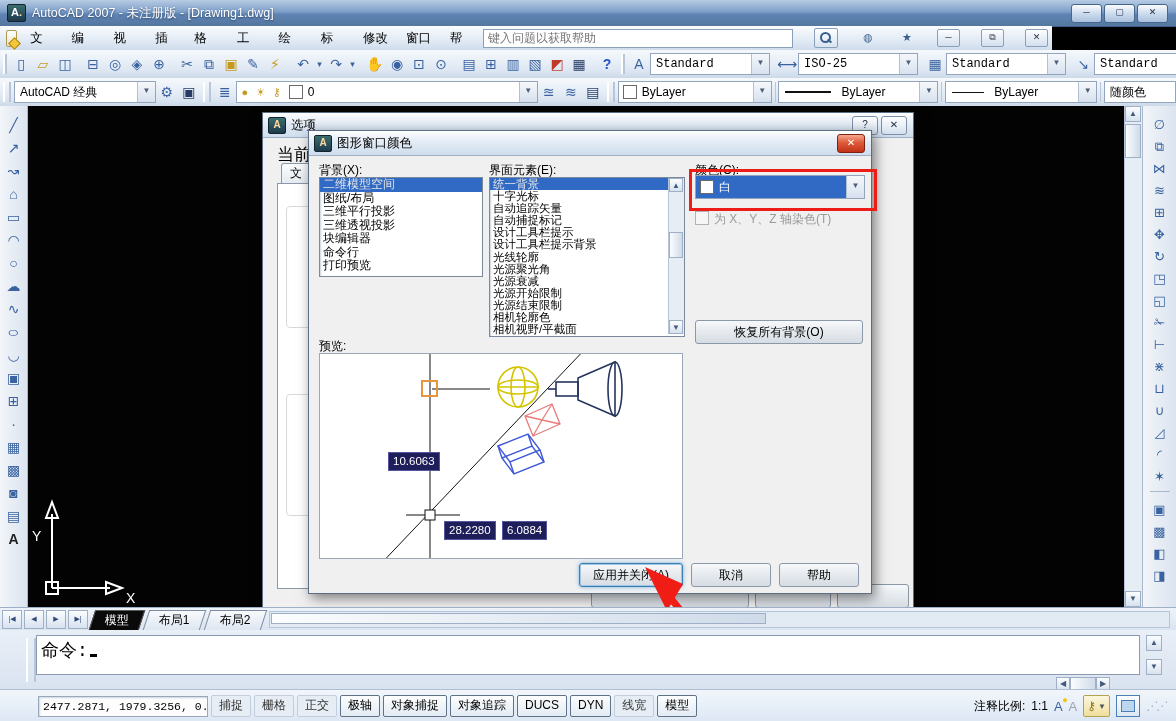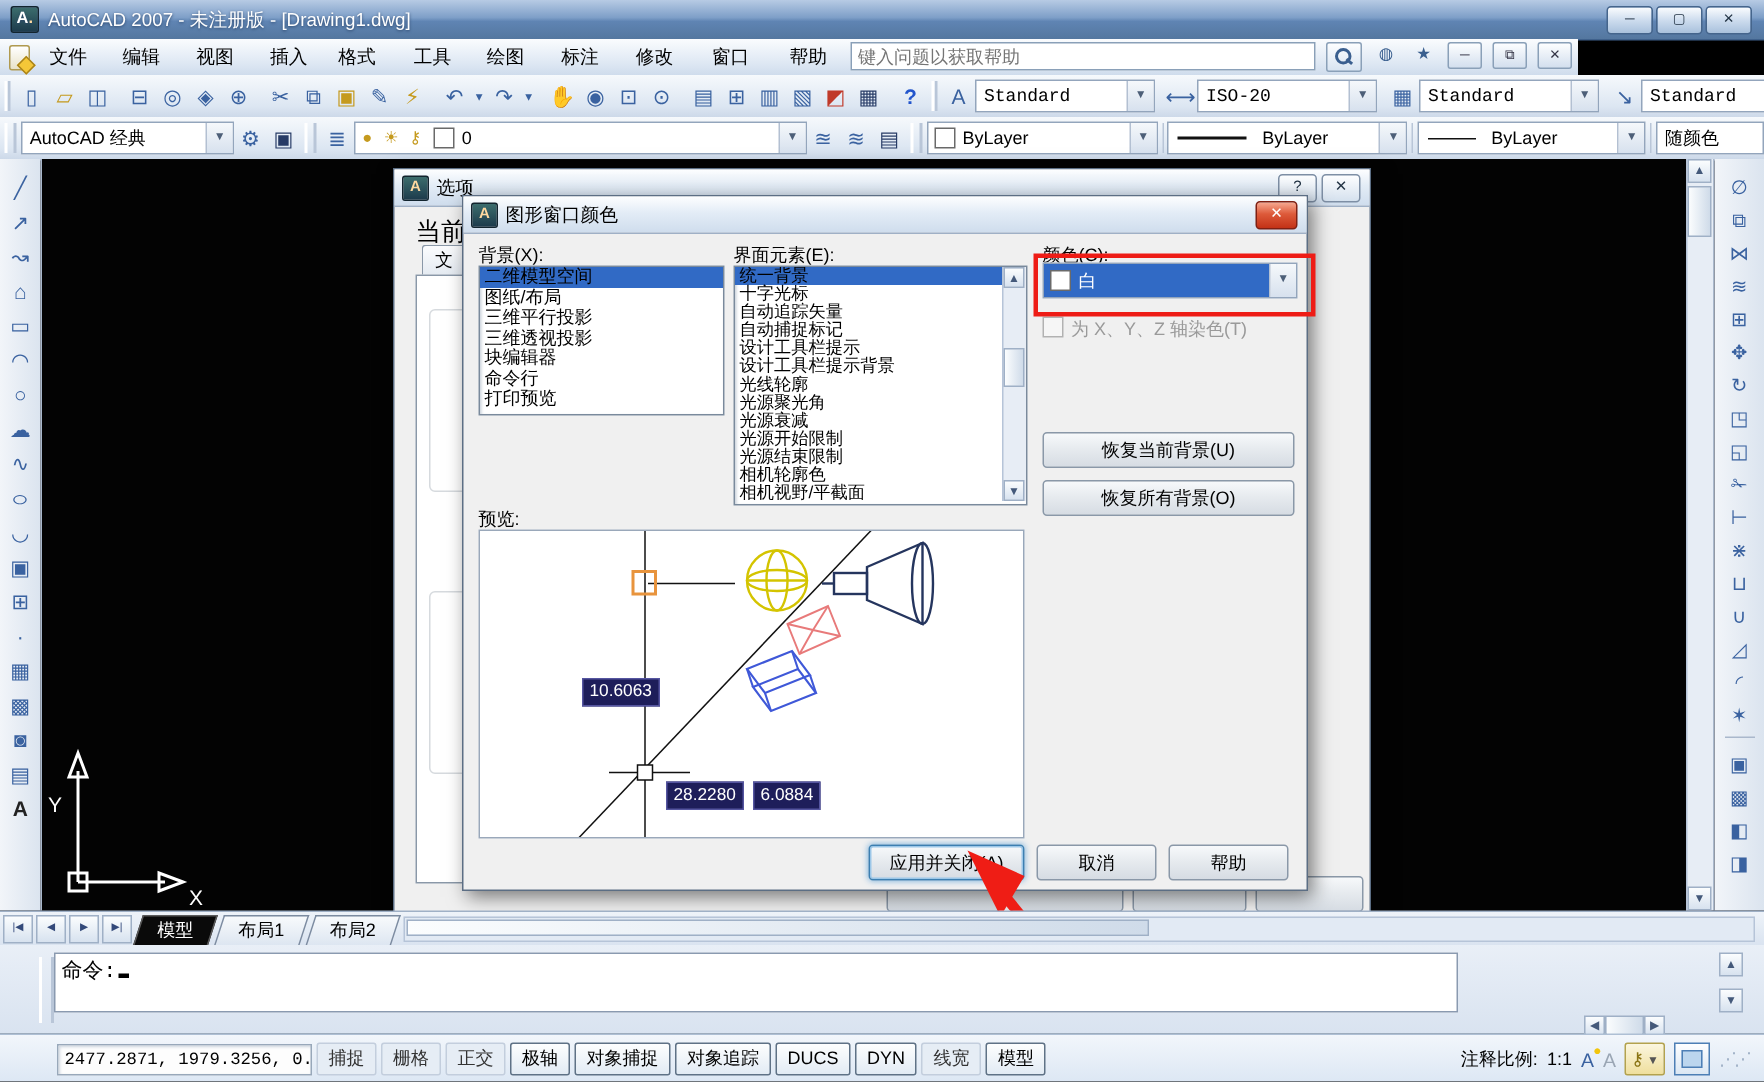--- a/index.html
+++ b/index.html
@@ -22,21 +22,21 @@
     line-height:15px;font-size:9px;text-shadow:none}
   
   #menubar{left:0;top:26px;width:1052px;height:24px;
     background:linear-gradient(#fafcfe,#dde7f3 70%,#cfdcec);border-bottom:1px solid #b6c4d8;
     display:flex;align-items:center}
   .menu-item{padding:0 9px;height:20px;line-height:20px;font-size:12.5px}
   .docicon{width:16px;height:15px;margin:0 4px 0 6px;background:linear-gradient(#fff,#e8e2c8);
     border:1px solid #b09a50;border-radius:2px;position:relative}
   .docicon:after{content:"";position:absolute;right:-3px;bottom:-2px;width:7px;height:7px;
     background:#f4c738;border:1px solid #a8821c;transform:rotate(45deg)}
-  #helpbox{margin-left:auto;display:flex;gap:7px;margin-right:4px}
+  #helpbox{margin-left:auto;display:flex;align-items:center;gap:21px;margin-right:4px}
   #helpinput{width:300px;height:17px;border:1px solid #8aa0b8;background:#fff;font-size:12px;
     padding:0 4px;color:#444;font-family:inherit}
   .mag{width:22px;height:18px;border:1px solid #8aa0b8;border-radius:2px;
     background:linear-gradient(#fdfeff,#d8e4f1);position:relative}
   .mag:before{content:"";position:absolute;left:5px;top:3px;width:7px;height:7px;border:2px solid #3a5f8f;border-radius:50%}
   .mag:after{content:"";position:absolute;left:12px;top:11px;width:5px;height:2px;background:#3a5f8f;transform:rotate(40deg)}
   .mini{width:18px;height:18px;text-align:center;line-height:17px;font-size:11px;color:#3a5f8f}
   .mdi{width:21px;height:16px;border:1px solid #8aa0b8;border-radius:2px;text-align:center;
     line-height:14px;font-size:9px;color:#334;background:linear-gradient(#fdfeff,#d3dfee)}
   
@@ -74,21 +74,21 @@
   .dlg-ico{width:16px;height:15px;margin:0 5px;background:linear-gradient(#3c6d6d,#1d3b4c);
     border:1px solid #12242e;border-radius:2px;color:#ffd9a0;font-weight:bold;font-size:10px;
     text-align:center;line-height:14px}
   .qbtn{width:24px;height:17px;border:1px solid #7e8fa5;border-radius:3px;margin-left:3px;
     background:linear-gradient(#fdfeff,#d5e1ee);text-align:center;line-height:15px;font-size:10px;color:#234}
   .xbtn{width:26px;height:17px;border:1px solid #7e2013;border-radius:3px;margin:0 6px 0 3px;
     background:linear-gradient(#f6a890,#dd5a3a 45%,#c33217);color:#fff;text-align:center;
     line-height:15px;font-size:10px;font-weight:bold}
   .listbox{background:#fff;border:1px solid #7a8a9c;box-shadow:inset 1px 1px 2px #c9d1da;overflow:hidden}
   .li{padding:0 3px;white-space:nowrap}
-  .li.sel{background:#316ac5;color:#000000}
+  .li.sel{background:#316ac5;color:#e5e5e5}
   .btn{background:linear-gradient(#f7f9fb,#e7ebef 45%,#d6dce3);border:1px solid #8a98a8;
     border-radius:3px;text-align:center;font-size:12px;display:flex;align-items:center;justify-content:center}
   .btn.focus{border:1px solid #3c7fb1;box-shadow:0 0 0 1px #9cc7e8 inset,0 0 4px #7ab2dd}
   .gbtn{height:22px}
   .chk{width:12px;height:12px;border:1px solid #b2b2b2;background:#f6f6f6;display:inline-block;vertical-align:-2px;margin-right:5px}
   .tip{position:absolute;background:#1e1e5a;border:1px solid #5555a0;color:#fff;font-size:11.5px;
     padding:1px 4px;line-height:15px}
   
   #tabrow{left:0;top:607px;width:1176px;height:23px;background:linear-gradient(#eef3f9,#d9e3f0);
     border-top:1px solid #9fb0c6;border-bottom:1px solid #b6c4d8;display:flex;align-items:center}
@@ -96,22 +96,22 @@
     border:1px solid #9fb0c6;text-align:center;line-height:15px;font-size:7px;color:#33497a}
   .tab{height:19px;line-height:19px;padding:0 12px;border:1px solid #7c8ba0;border-bottom:none;
     transform:skewX(-18deg);margin-left:4px;background:linear-gradient(#f8fafc,#dde6f1)}
   .tab span{display:inline-block;transform:skewX(18deg);font-size:12px}
   .tab.active{background:#0a0a0a;color:#fff;border-color:#5a5a5a}
   #hscroll{flex:1;height:15px;margin:0 6px;background:#e2eaf4;border:1px solid #b6c4d8;position:relative}
   #hscroll .sthumb{position:absolute;left:1px;top:1px;width:55%;height:11px}
   
   #cmd{left:0;top:630px;width:1176px;height:59px;background:linear-gradient(#e9eff7,#d9e3f0);border-bottom:1px solid #aebfd4}
   #cmdgrip{left:26px;top:8px;width:6px;height:44px;border-left:2px solid #fff;border-right:2px solid #b9c6d8}
-  #cmdbox{left:36px;top:5px;width:936px;height:40px;background:#fff;border:1px solid #8a9ab0;
-    font-size:14px;padding:2px 4px;box-sizing:border-box;font-family:"Liberation Mono","DejaVu Sans Mono",monospace}
+  #cmdbox{left:36px;top:5px;width:1104px;height:40px;background:#fff;border:1px solid #8a9ab0;
+    font-size:18px;padding:2px 4px;box-sizing:border-box;font-family:"Liberation Mono","DejaVu Sans Mono",monospace}
   .cursor{display:inline-block;width:7px;height:3px;background:#000;vertical-align:-1px;margin-left:2px}
   #cmdvs{left:1146px;top:5px;width:17px;height:40px}
   #cmdhs{left:1056px;top:47px;width:84px;height:14px;display:flex}
   #cmdhs .sbtn{width:14px;height:14px;line-height:12px}
   #cmdhs .sthumb{width:26px;height:14px}
   
   #status{left:0;top:689px;width:1176px;height:32px;background:linear-gradient(#f2f6fb,#dce7f4);
     border-top:1px solid #aebfd4;display:flex;align-items:center}
   #coords{width:160px;height:19px;margin-left:38px;background:#fdfdfd;border:1px solid #98a8ba;
     box-shadow:inset 1px 1px 2px #ccd4de;font-size:11.5px;line-height:19px;padding:0 4px;
@@ -204,21 +204,21 @@
   <div class="ti" style="color:#2255cc;font-weight:bold">?</div>
   <div class="grip"></div>
   <div class="ti">A</div>
   <div class="combo" style="width:118px">
     <div class="cv">Standard</div>
     <div class="dd">▼</div>
   </div>
   <div class="sep"></div>
   <div class="ti">⟷</div>
   <div class="combo" style="width:118px">
-    <div class="cv">ISO-20</div>
+    <div class="cv">ISO-25</div>
     <div class="dd">▼</div>
   </div>
   <div class="sep"></div>
   <div class="ti">▦</div>
   <div class="combo" style="width:118px">
     <div class="cv">Standard</div>
     <div class="dd">▼</div>
   </div>
   <div class="sep"></div>
   <div class="ti">↘</div>
@@ -407,21 +407,20 @@
     <div class="abs combo" style="left:386px;top:44px;width:168px;height:22px">
       <div style="flex:1;align-self:stretch;background:#316ac5;display:flex;align-items:center;color:#fff">
         <span class="sw"></span>
         <span style="padding:0 5px">白</span>
       </div>
       <div class="dd" style="line-height:20px">▼</div>
     </div>
     <div class="abs" style="left:386px;top:80px;color:#9a9a9a">
       <span class="chk"></span><span>为 X、Y、Z 轴染色(T)</span>
     </div>
-    <div class="abs btn gbtn" style="left:386px;top:157px;width:166px">恢复当前背景(U)</div>
     <div class="abs btn gbtn" style="left:386px;top:189px;width:166px">恢复所有背景(O)</div>
 
     <div class="abs" style="left:10px;top:207px">预览:</div>
 
     <div class="abs" style="left:10px;top:222px;width:362px;height:204px;background:#fff;border:1px solid #9aa8ba;overflow:hidden">
       <svg width="362" height="204">
         <line x1="110" y1="0" x2="110" y2="204" stroke="#111" stroke-width="1"></line>
         <line x1="55" y1="216" x2="268" y2="-8" stroke="#111" stroke-width="1"></line>
         <line x1="112" y1="35" x2="170" y2="35" stroke="#111" stroke-width="1"></line>
         <rect x="102" y="27" width="15" height="15" fill="none" stroke="#e8943d" stroke-width="2"></rect>

